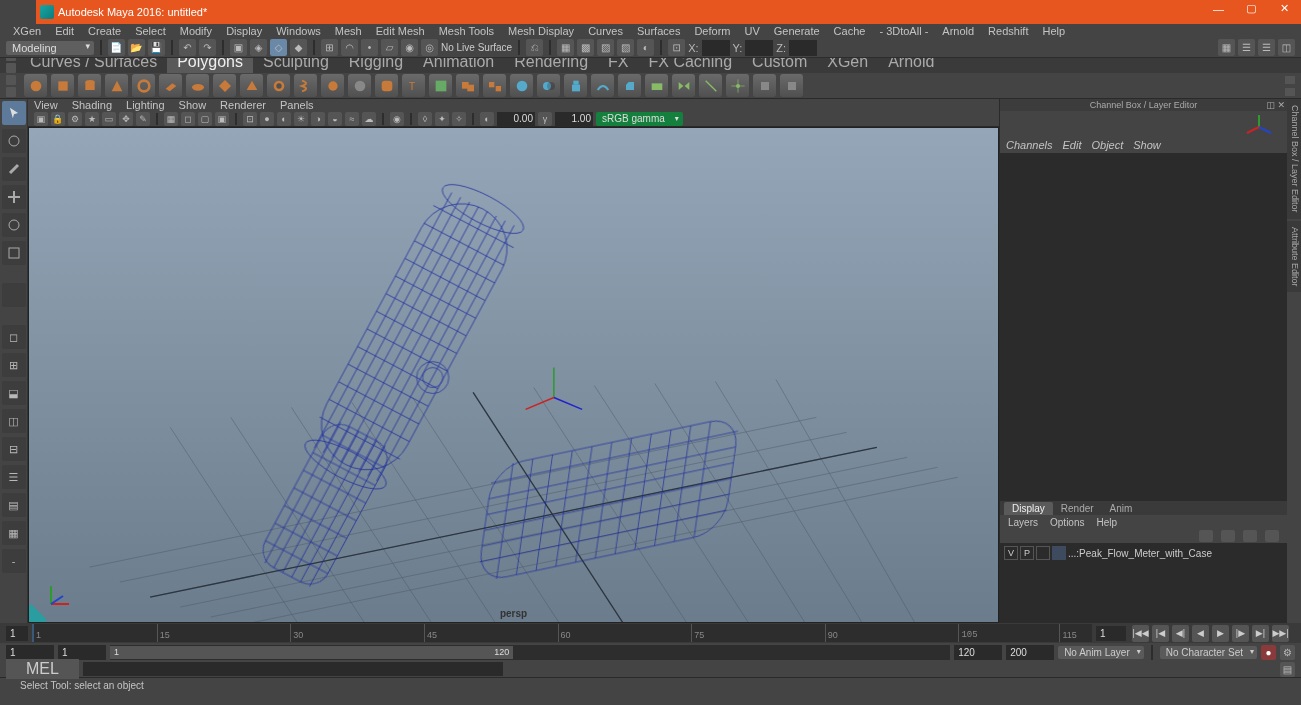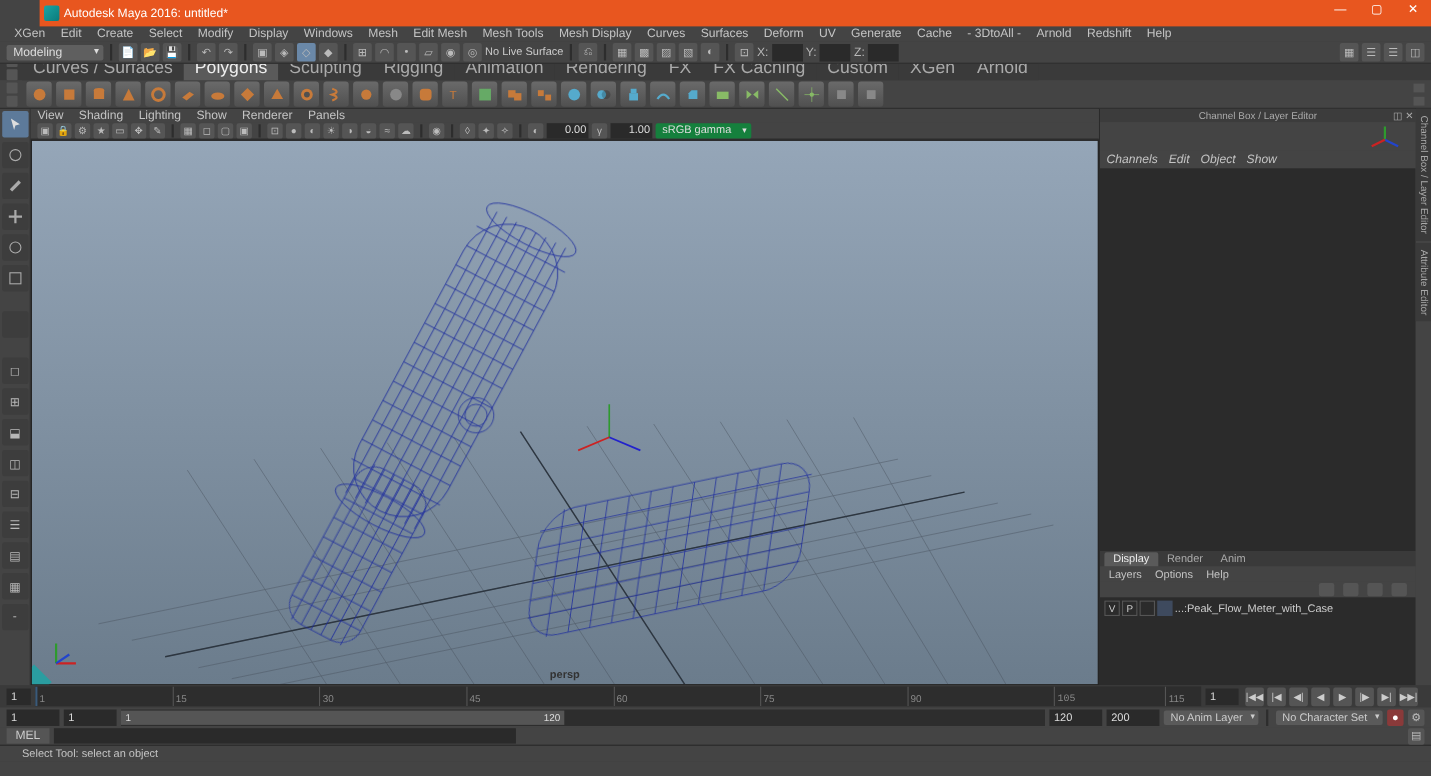--- a/index.html
+++ b/index.html
@@ -92,21 +92,21 @@
 
 .range-slider { height:18px;background:#444;display:flex;align-items:center;padding:0 6px;gap:4px; }
 .range-input { width:50px;height:15px;background:#2a2a2a;color:#ddd;border:none;font-size:10px;padding:0 4px; }
 .range-track { flex:1;height:15px;background:#2d2d2d;position:relative;display:flex;align-items:center; }
 .range-handle { position:absolute;left:0;width:48%;height:13px;background:#555;display:flex;justify-content:space-between;align-items:center;padding:0 4px;font-size:9px;color:#ddd; }
 .anim-combo { background:#5a5a5a;color:#ccc;font-size:10px;padding:1px 14px 1px 6px;border-radius:2px;position:relative; white-space:nowrap;}
 .anim-combo::after{content:'▾';position:absolute;right:3px;font-size:8px;}
 
 
 .cmd-row { height:16px;background:#444;display:flex;align-items:center;padding:0 6px;gap:4px; }
-.cmd-label { font-size:11px;color:#ccc;background:#555;padding:1px 8px; }
+.cmd-label { font-size:16px;color:#ccc;background:#555;padding:1px 20px; }
 .cmd-input { flex:0 0 420px;height:14px;background:#2a2a2a;border:none; }
 
 .help-line { height:15px;background:#444;display:flex;align-items:center;padding:0 20px;font-size:10px;color:#c4c4c4;border-top:1px solid #2a2a2a; }
 
 .viewport svg.grid { position:absolute;top:0;left:0;width:100%;height:100%; }
 
 </style>
 </head>
 <body>
 

